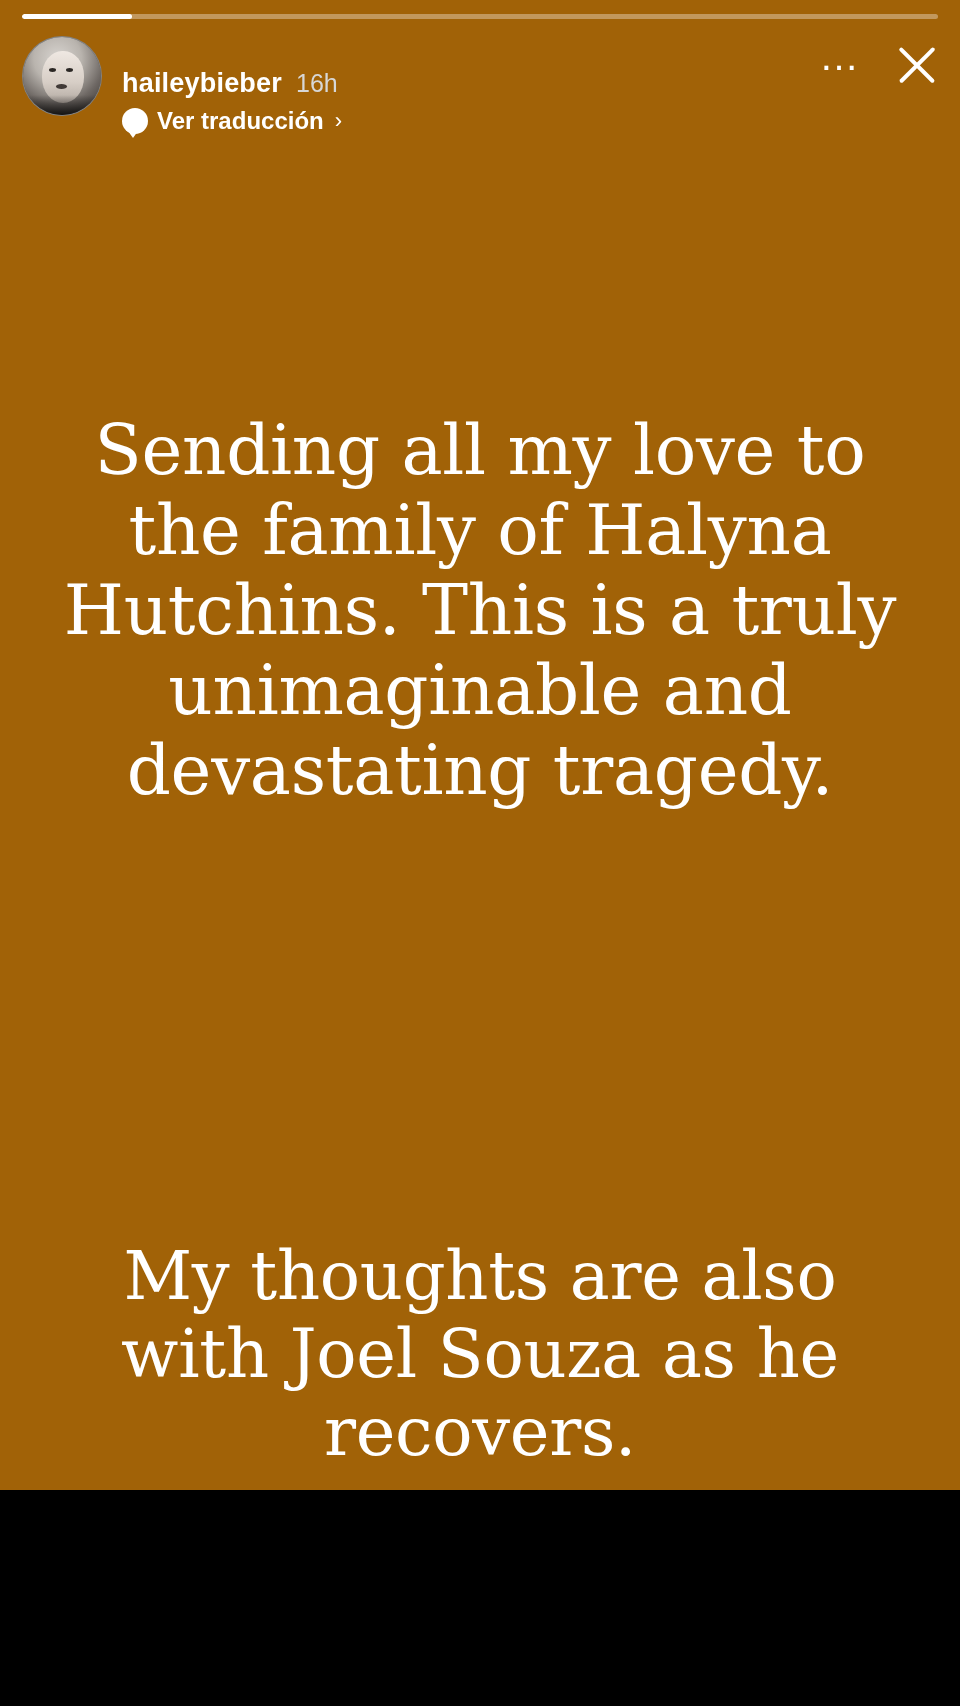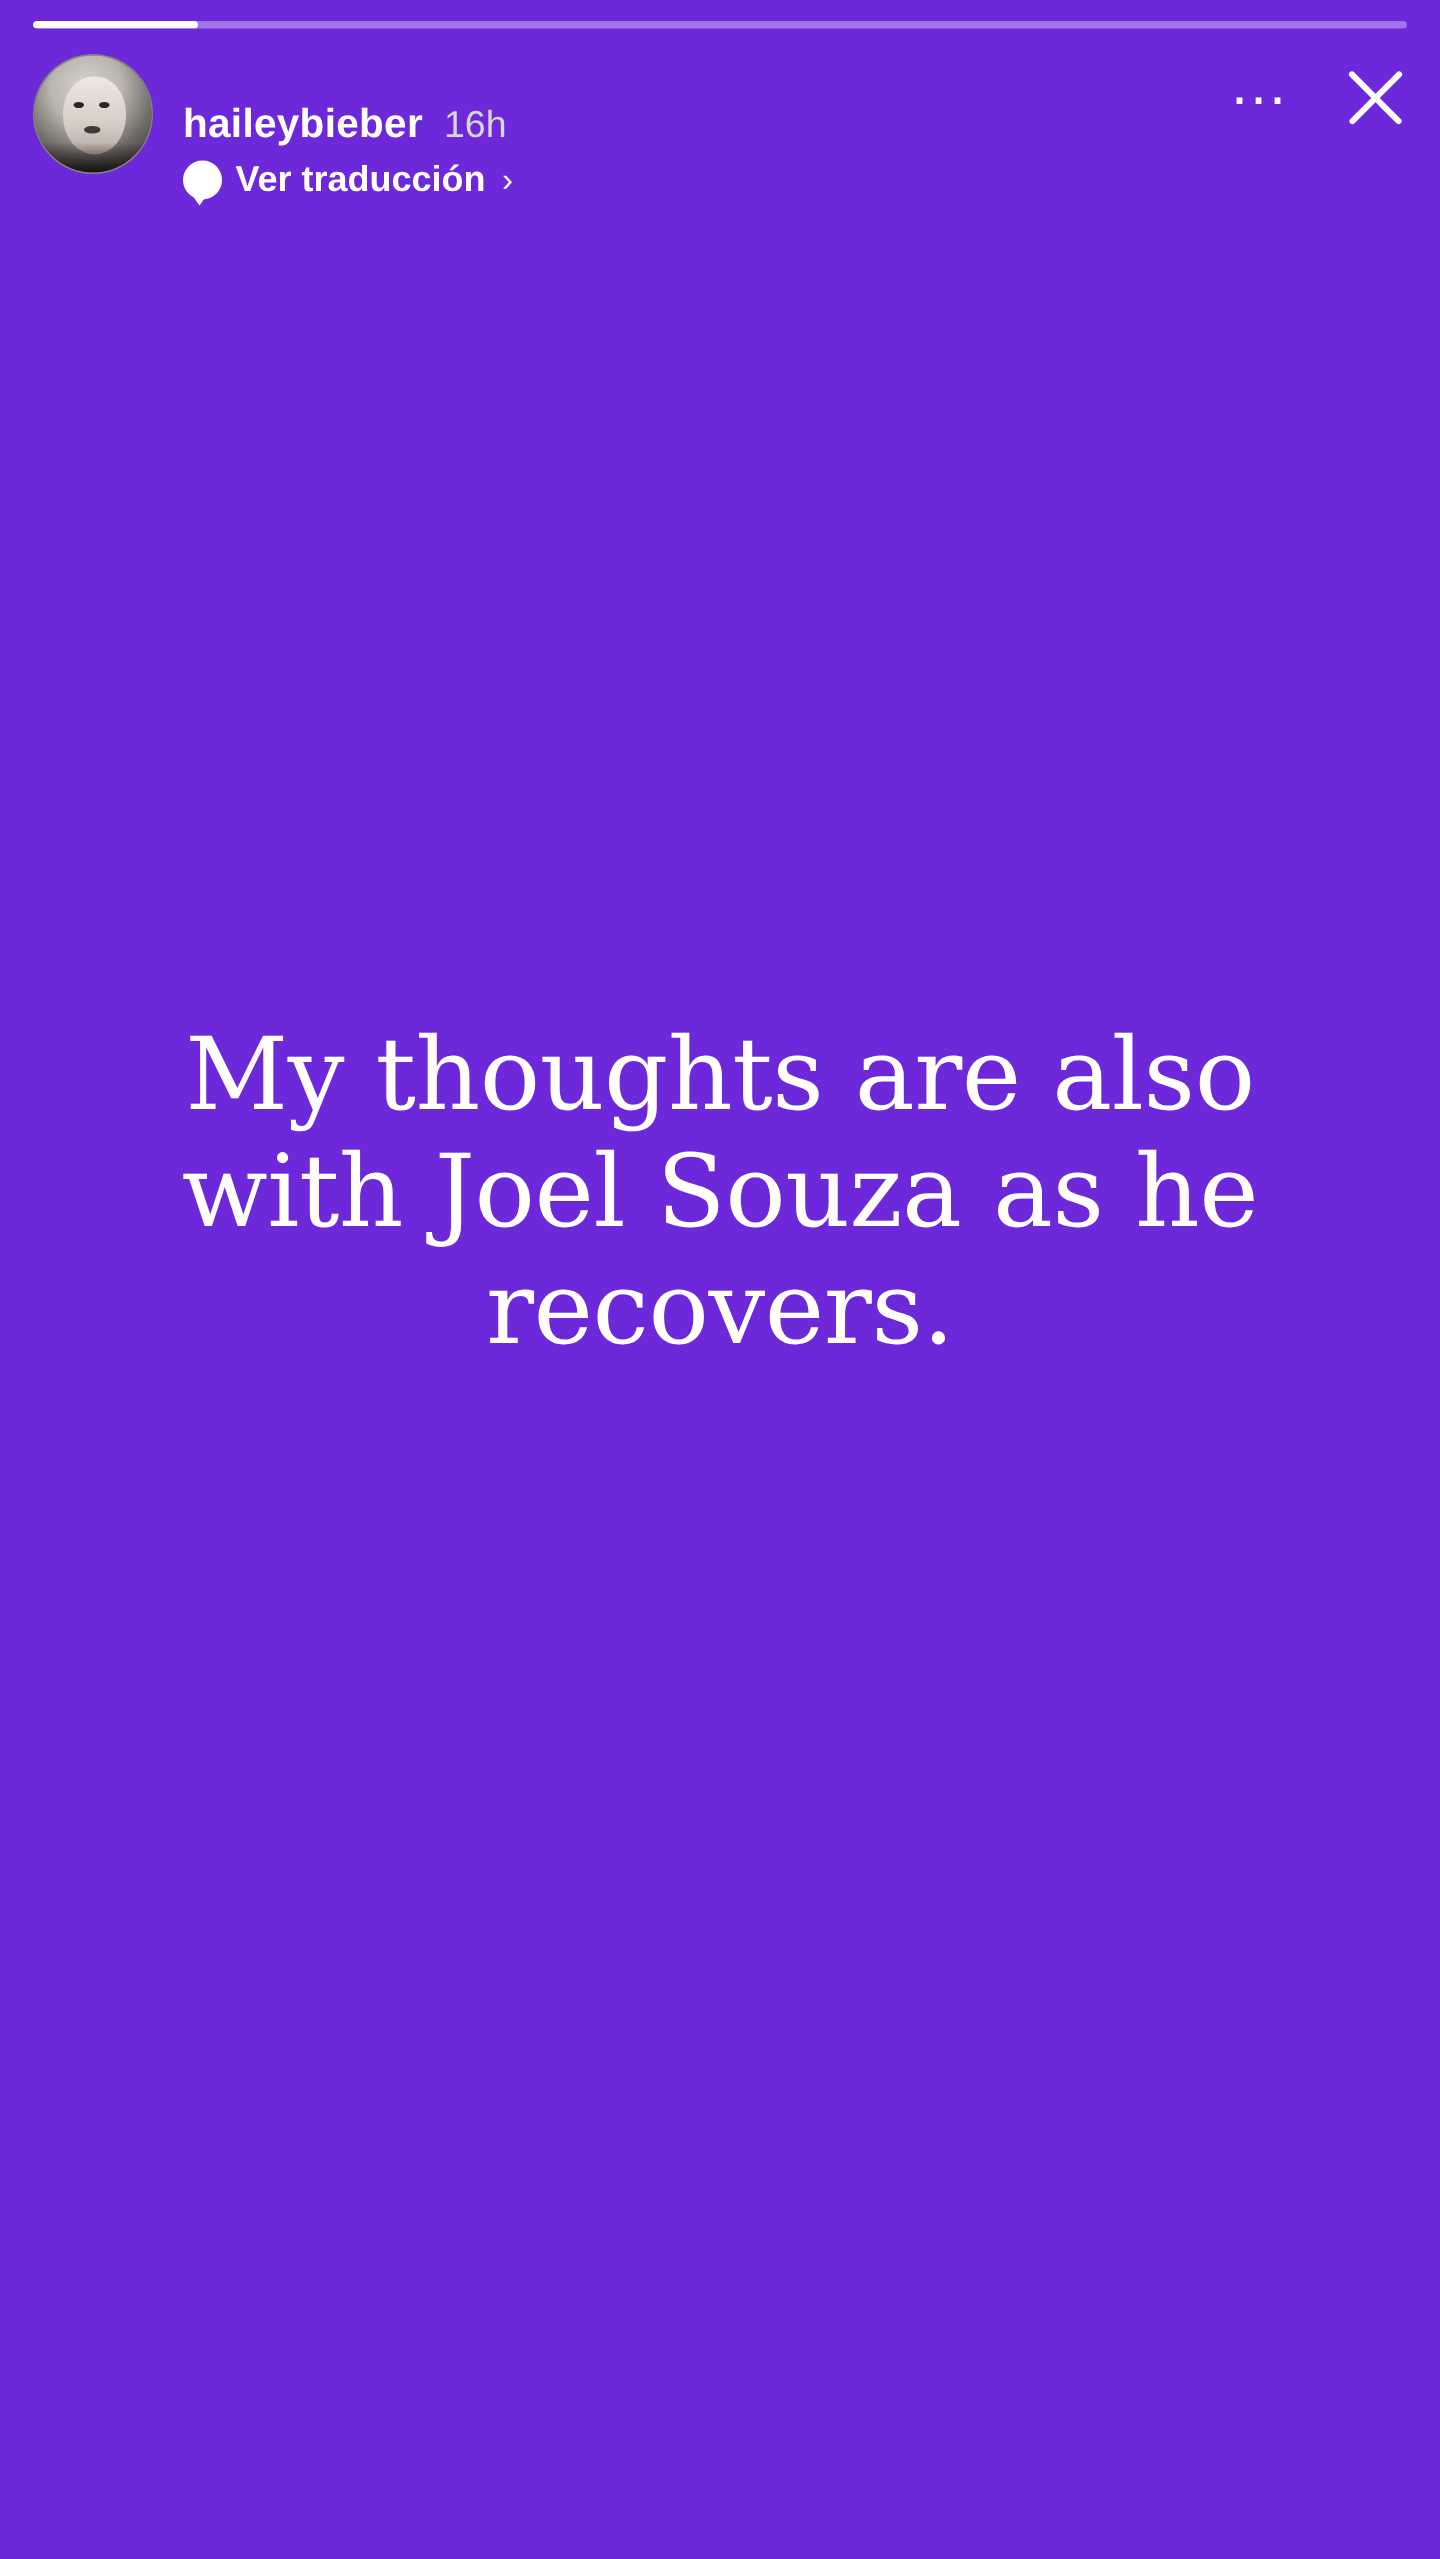--- a/index.html
+++ b/index.html
@@ -11,22 +11,22 @@
     width: 960px;
     height: 1706px;
     overflow: hidden;
     font-family: "Liberation Sans", sans-serif;
     color: #ffffff;
   }
 
   .story {
     position: relative;
     width: 960px;
-    height: 1706px;
-    background: #6d28d9;
+    height: 1490px;
+    background: #a16207;
     overflow: hidden;
   }
 
   
   .progress-wrap {
     position: absolute;
     top: 14px;
     left: 22px;
     right: 22px;
     height: 5px;
@@ -260,19 +260,20 @@
       </div>
     </div>
 
     <div class="header-actions">
       <span class="more-icon">…</span>
       <span class="close-icon"></span>
     </div>
   </div>
 
   <div class="story-text">
+    <p class="para p1">Sending all my love to the family of Halyna Hutchins. This is a truly unimaginable and devastating tragedy.</p>
     <div class="gap-lg"></div>
     <p class="para p2">My thoughts are also with Joel Souza as he recovers.</p>
     <div class="gap-sm"></div>
     
   </div>
 
 </div>
 
 </body></html>

